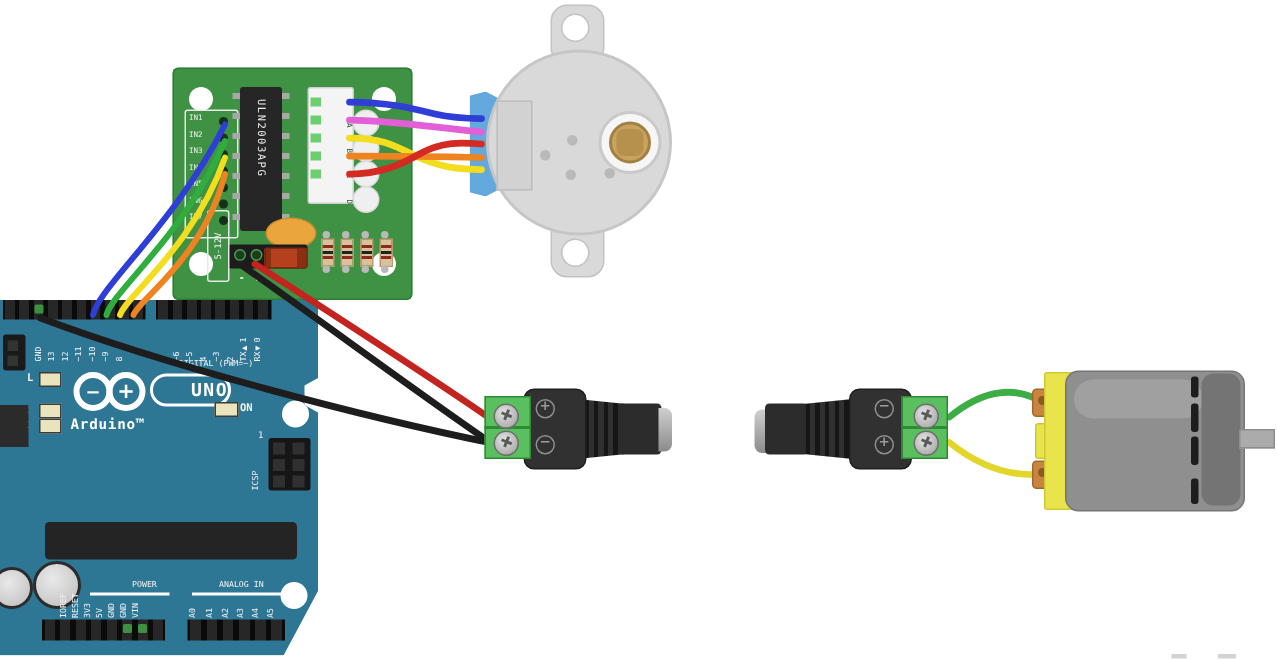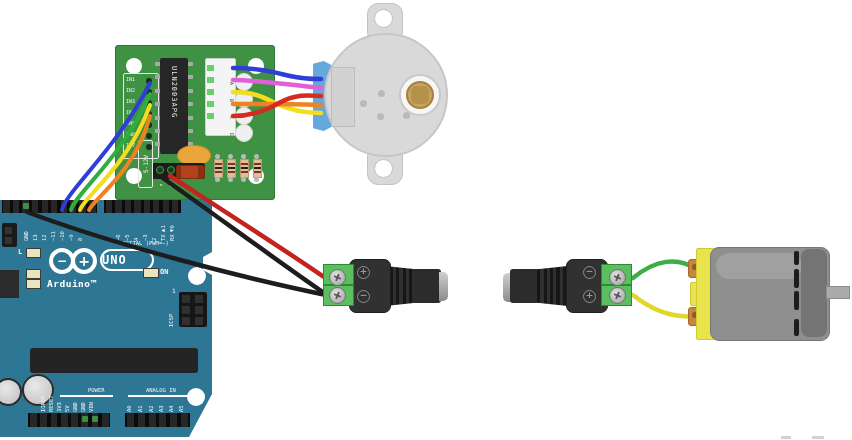--- a/index.html
+++ b/index.html
@@ -151,21 +151,21 @@
       <div class="a ledrect" style="left:26px;top:69px;width:13px;height:8px;"></div>
       <span class="a lab" style="left:12px;top:81px;font-size:6px;font-weight:bold;">RX</span>
       <div class="a ledrect" style="left:26px;top:79px;width:13px;height:8px;"></div>
 
       <div class="a cir" style="left:49px;top:48px;width:26px;height:26px;border:4px solid #fff;box-sizing:border-box;display:flex;align-items:center;justify-content:center;">
         <span style="color:#fff;font-weight:bold;font-size:12px;line-height:1;">−</span>
       </div>
       <div class="a cir" style="left:71px;top:48px;width:26px;height:26px;border:4px solid #fff;box-sizing:border-box;display:flex;align-items:center;justify-content:center;">
         <span style="color:#fff;font-weight:bold;font-size:14px;line-height:1;">+</span>
       </div>
-      <div class="a" style="left:100px;top:49px;width:54px;height:22px;border:2.5px solid #fff;border-radius:13px;box-sizing:border-box;display:flex;align-items:center;justify-content:flex-start;">
+      <div class="a" style="left:100px;top:49px;width:54px;height:22px;border:2.5px solid #fff;border-radius:13px;box-sizing:border-box;display:flex;align-items:center;justify-content:flex-end;">
         <span style="color:#fff;font-family:'DejaVu Sans Mono',monospace;font-weight:bold;font-size:12px;letter-spacing:1px;">UNO</span>
       </div>
       <span class="a" style="left:47px;top:78px;color:#fff;font-family:'DejaVu Sans Mono',monospace;font-weight:600;font-size:9.5px;letter-spacing:.5px;">Arduino™</span>
 
       <div class="a ledrect" style="left:143px;top:68px;width:14px;height:8px;"></div>
       <span class="a lab" style="left:160px;top:69px;font-size:7px;font-weight:bold;">ON</span>
       <div class="a hole" style="left:188px;top:67px;width:18px;height:18px;"></div>
 
       <div class="a" style="left:0;top:70px;width:19px;height:28px;background:#2b2b2b;"></div>
 

